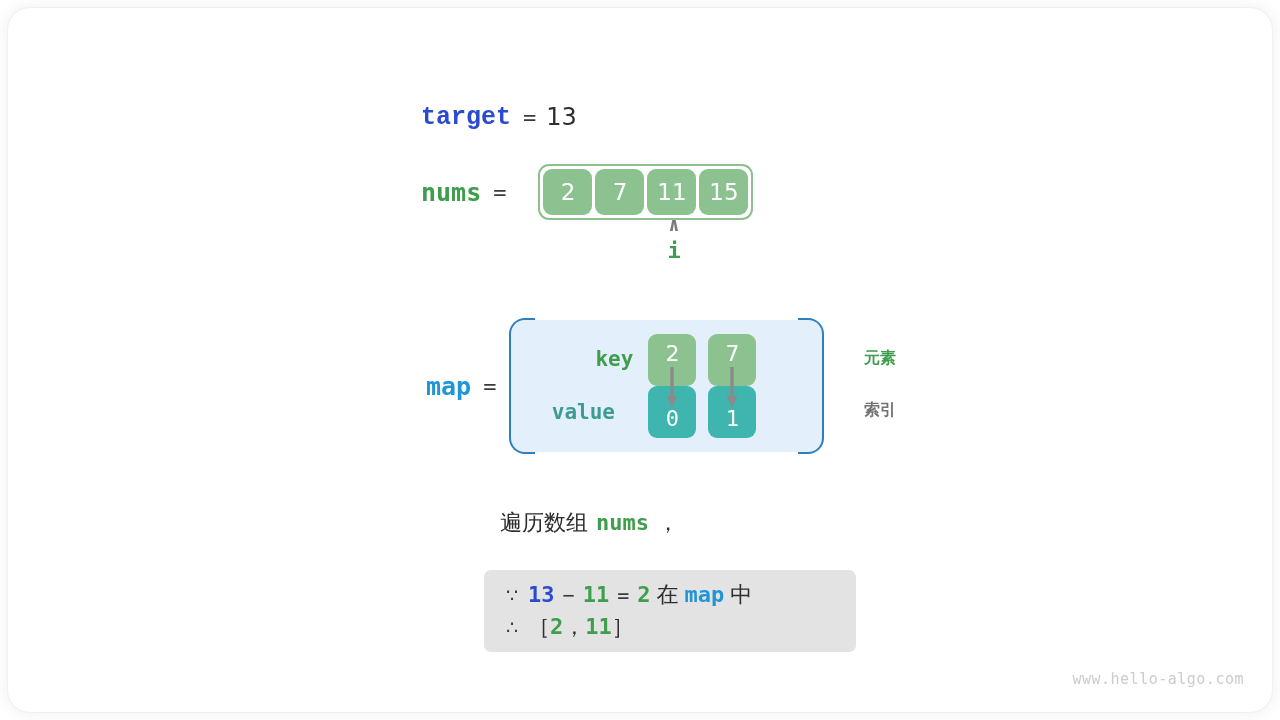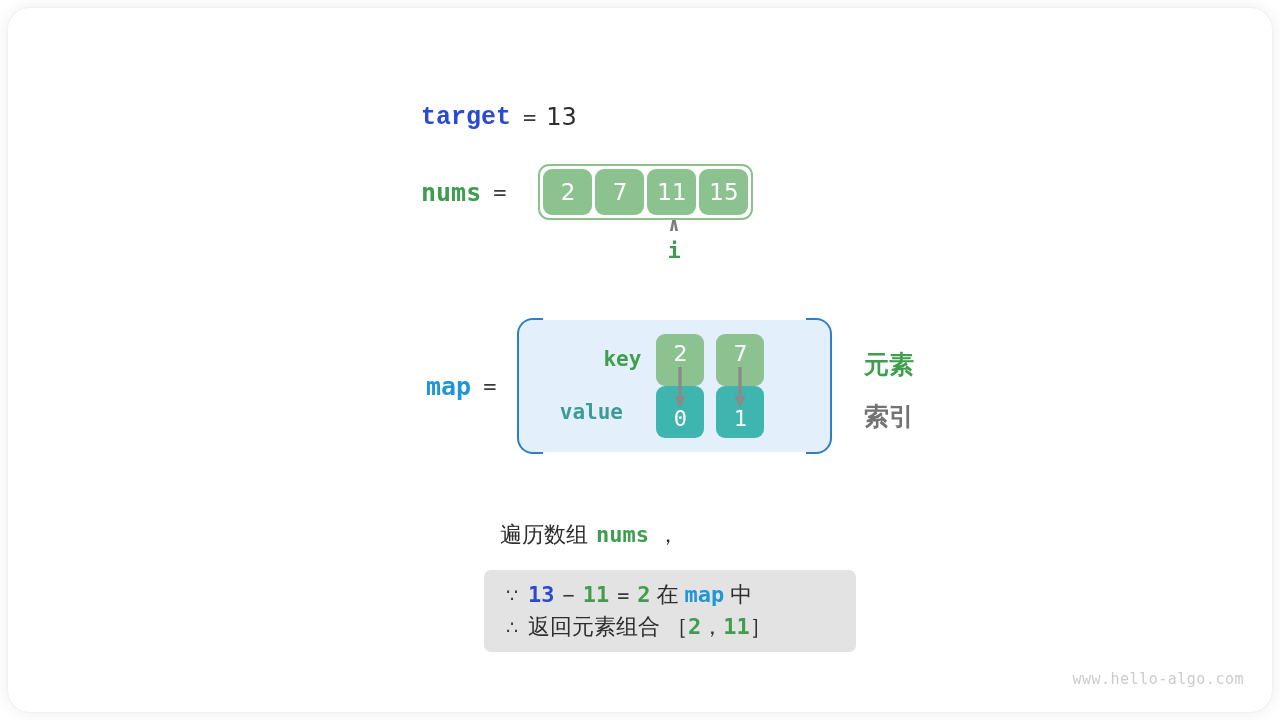--- a/index.html
+++ b/index.html
@@ -154,21 +154,21 @@
   }
   #map-eq {
     font-family: "DejaVu Sans Mono", monospace;
     font-size: 22px;
     color: #3a3a3a;
     padding: 0 10px 0 12px;
   }
 
   #map-box {
     position: relative;
-    margin-left: 12px;
+    margin-left: 4px;
     width: 313px;
     height: 132px;
     background: #e3f0fb;
     border-radius: 16px;
     box-sizing: border-box;
   }
   
   #map-box::before,
   #map-box::after {
     content: "";
@@ -251,30 +251,30 @@
     height: 42px;
     pointer-events: none;
   }
 
   
   .legend {
     position: absolute;
     left: 856px;
     font-family: Liberation Serif, serif;
     font-weight: bold;
-    font-size: 25px;
+    font-size: 16px;
   }
   #legend-element { top: 340px; color: #3f9e4d; }
   #legend-index   { top: 392px; color: #737373; }
 
   
   #traverse-line {
     position: absolute;
     left: 492px;
-    top: 512px;
+    top: 500px;
     font-family: "DejaVu Sans", sans-serif;
     font-size: 22px;
     color: #2d2d2d;
     white-space: pre;
     display: flex;
     align-items: baseline;
   }
   #traverse-nums {
     font-family: "DejaVu Sans Mono", monospace;
     font-weight: bold;
@@ -403,21 +403,20 @@
         <span class="op">−</span>
         <span class="n-green">11</span>
         <span class="op">=</span>
         <span class="n-green">2</span>
         <span class="cn">在</span>
         <span class="n-lblue">map</span>
         <span class="cn">中</span>
       </div>
       <div class="concl-line">
         <span class="sym">∴</span>
-        <span class="cn" style="padding-left:0">返回元素组合</span>
         <span class="brk">［</span>
         <span class="n-green">2</span>
         <span class="brk">，</span>
         <span class="n-green">11</span>
         <span class="brk">］</span>
       </div>
     </div>
 
     <div id="watermark">www.hello-algo.com</div>
 

